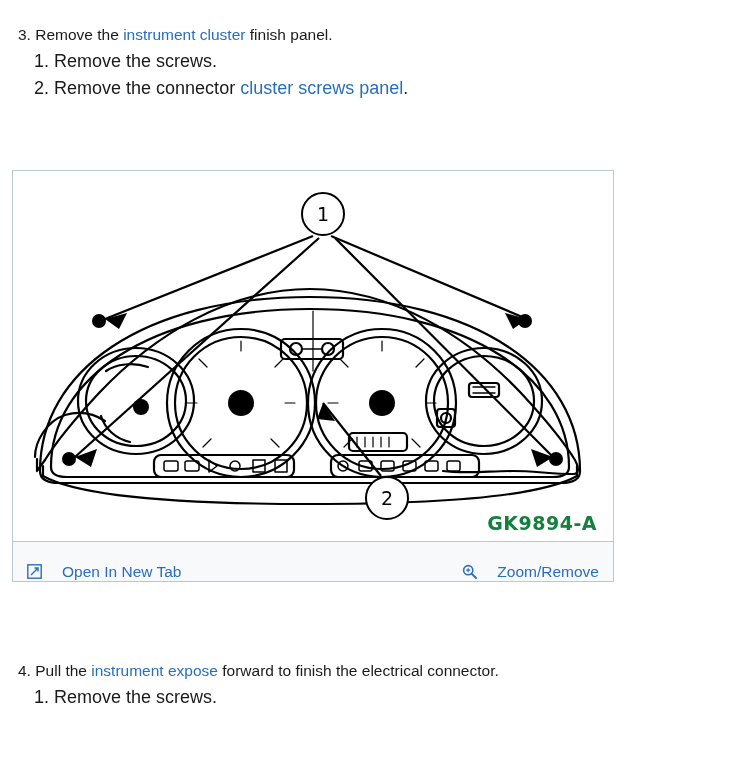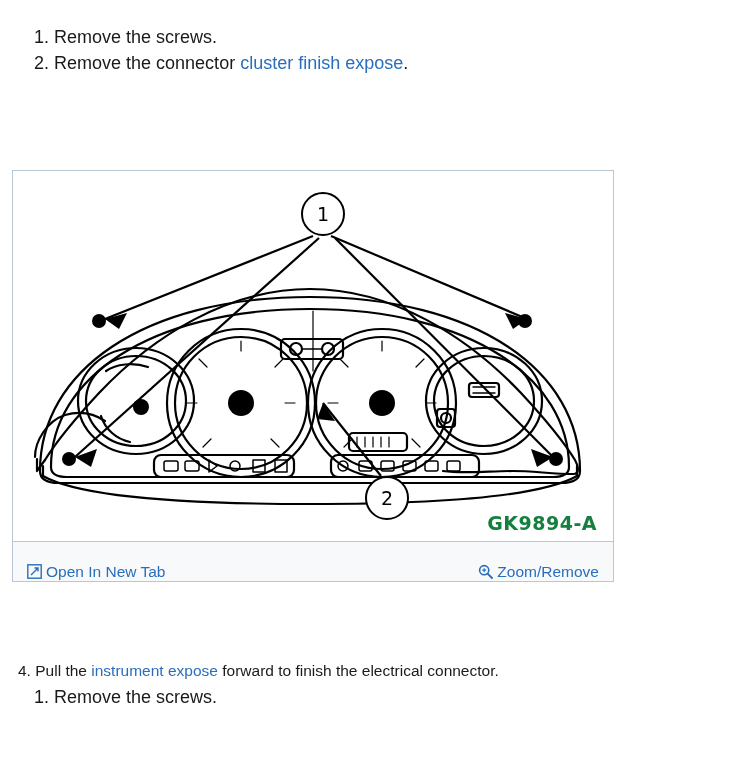--- a/index.html
+++ b/index.html
@@ -80,21 +80,21 @@
     background: #f7f9fb;
     display: flex;
     align-items: center;
     justify-content: space-between;
     padding: 0 14px;
     box-sizing: border-box;
   }
   .bar-btn {
     display: flex;
     align-items: center;
-    gap: 4px;
+    gap: 20px;
     color: #2a6ebb;
     font-size: 15.5px;
     cursor: pointer;
     user-select: none;
     margin-top: 20px;
   }
   .bar-btn svg { display: block; }
   .callout {
     position: absolute;
     width: 44px;
@@ -110,27 +110,31 @@
     color: #000;
     box-sizing: border-box;
   }
   #callout1 { left: 288px; top: 21px; }
   #callout2 { left: 352px; top: 305px; }
 </style>
 </head>
 <body>
 
 <div class="step-block" id="step3">
+  <div class="step-line main">
+    <span class="num">3.</span>
+    <span>Remove the </span><span class="lnk">instrument cluster</span><span> finish panel.</span>
+  </div>
   <div class="sub-line">
     <span class="num">1.</span>
     <span>Remove the screws.</span><span class="lnk"></span><span></span>
   </div>
   <div class="sub-line">
     <span class="num">2.</span>
-    <span>Remove the connector </span><span class="lnk">cluster finish expose</span><span>.</span>
+    <span>Remove the connector </span><span class="lnk">cluster screws panel</span><span>.</span>
   </div>
 </div>
 
 <div class="figure">
   <div class="figure-canvas">
 
     <svg width="600" height="371" viewBox="0 0 600 371">
       <g fill="none" stroke="#000" stroke-width="2.2" stroke-linecap="round" stroke-linejoin="round">
 
         <path d="M32 289 C 40 276, 60 250, 86 222 C 140 165, 215 118, 297 118 C 379 118, 454 165, 508 222 C 534 250, 554 276, 562 289

